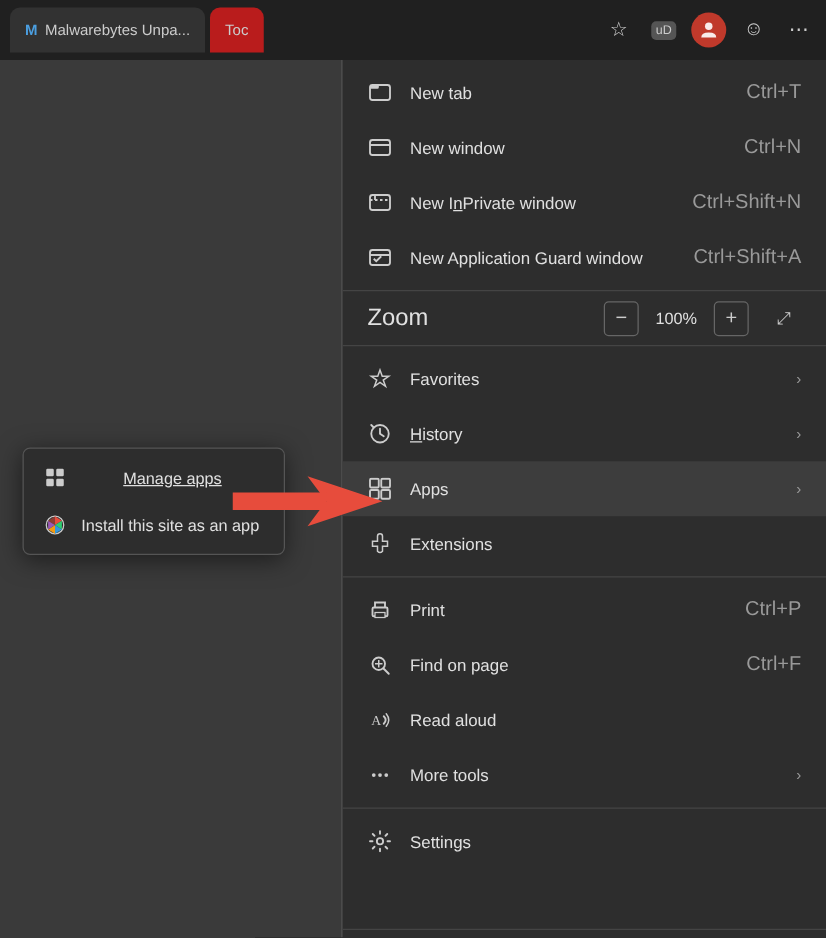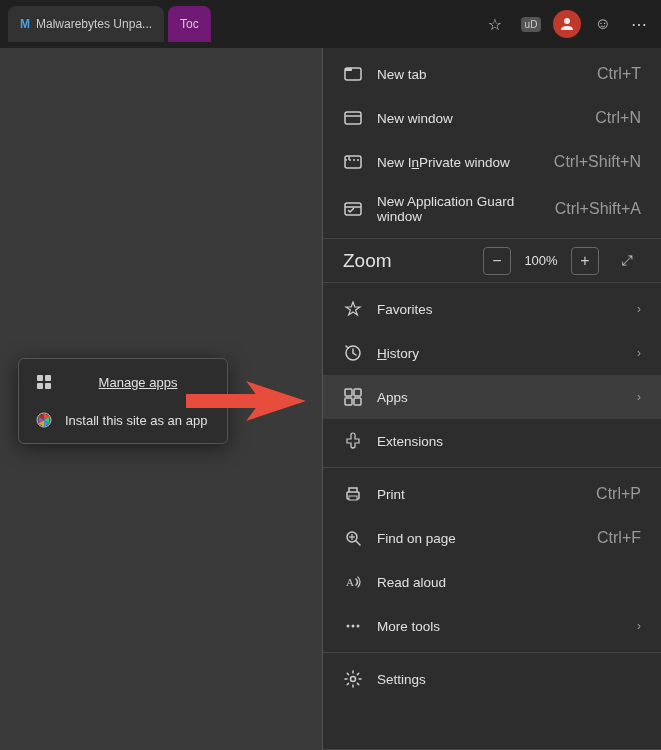--- a/index.html
+++ b/index.html
@@ -35,21 +35,21 @@
       min-width: 0;
       flex-shrink: 0;
     }
 
     .tab-malwarebytes {
       background: #323232;
       max-width: 180px;
     }
 
     .tab-toc {
-      background: #701a75;
+      background: #b91c1c;
       max-width: 60px;
     }
 
     .tab-label {
       overflow: hidden;
       text-overflow: ellipsis;
       white-space: nowrap;
       font-size: 12px;
     }
 
@@ -141,21 +141,21 @@
     .underline-text {
       text-decoration: underline;
       text-align: center;
     }
 
     
     .context-menu {
       position: absolute;
       right: 0;
       top: 0;
-      width: 339px;
+      width: 388px;
       background: #2d2d2d;
       border-left: 1px solid #555;
       height: 100%;
       overflow-y: auto;
       z-index: 5;
     }
 
     .menu-section {
       border-bottom: 1px solid #444;
       padding: 4px 0;

